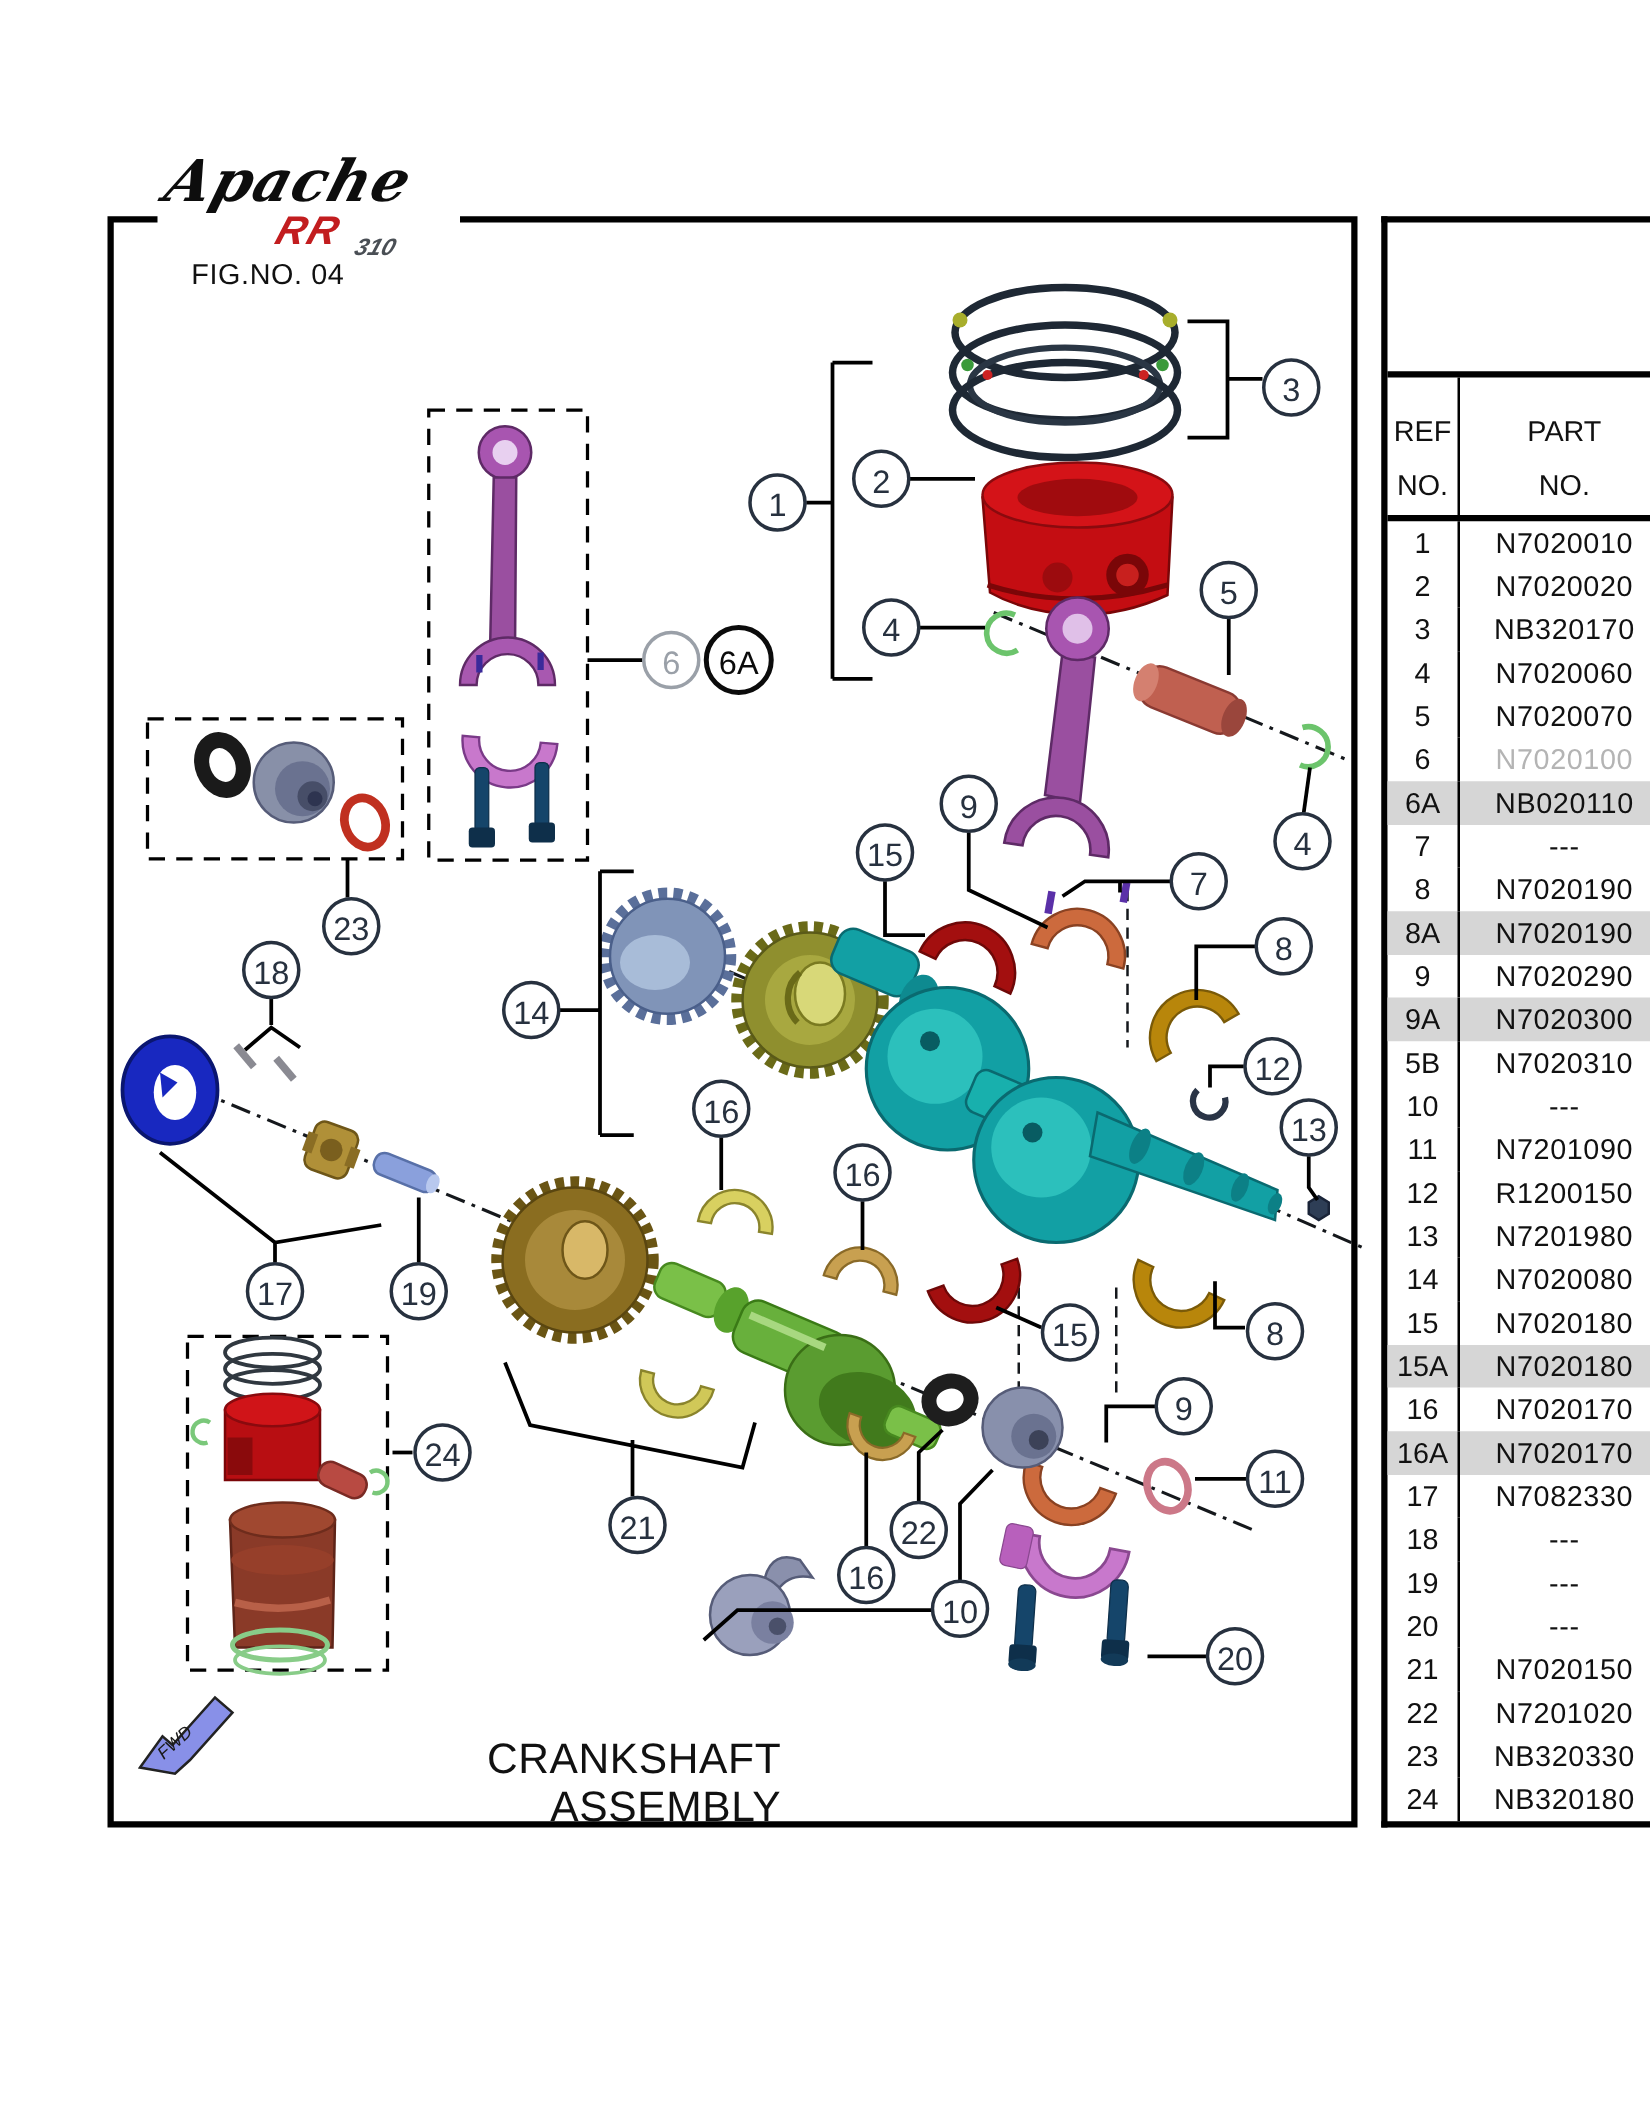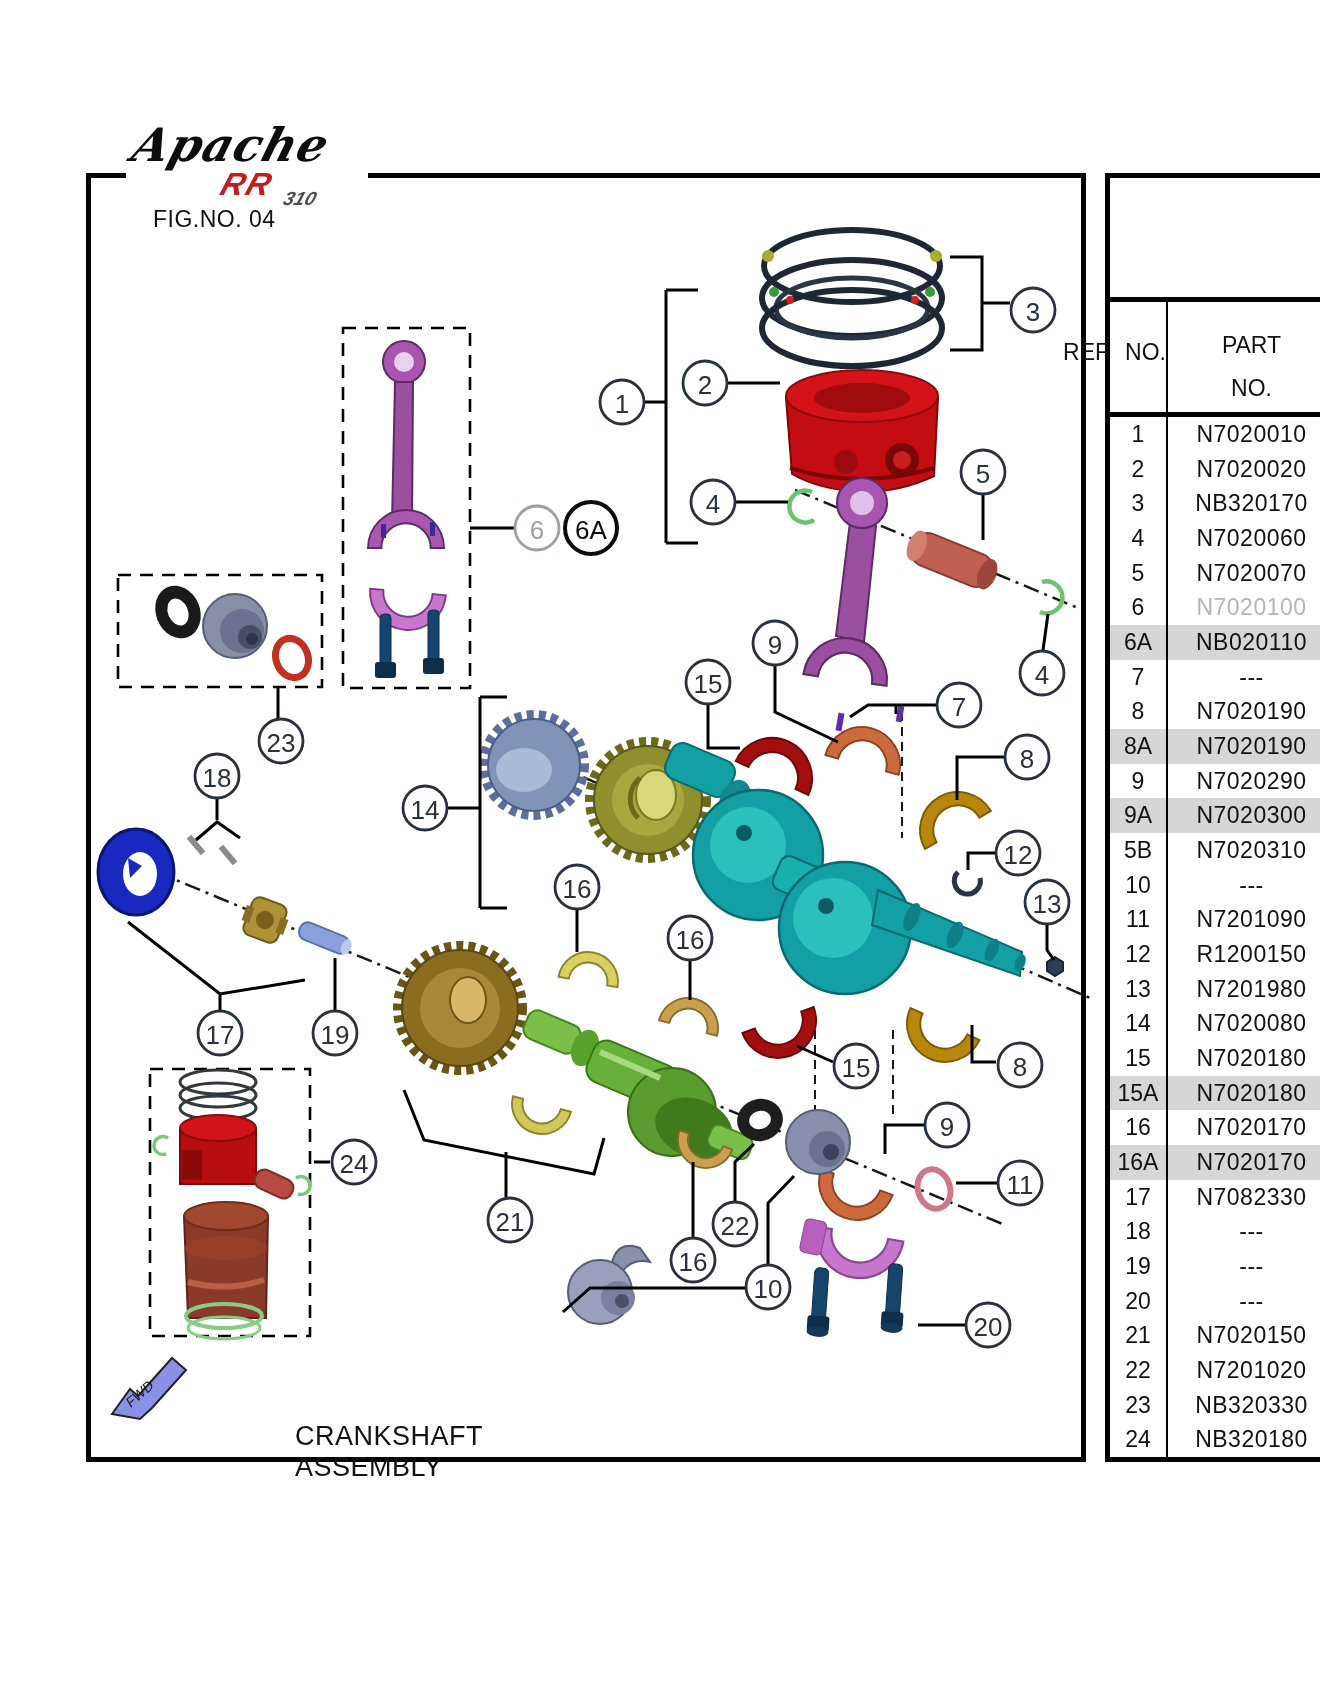--- a/index.html
+++ b/index.html
@@ -9,28 +9,28 @@
         border:5px solid #000;box-sizing:border-box;background:#fff;}
   .diagram-svg{position:absolute;left:0;top:0;width:1320px;height:1700px;}
   .fig-no{position:absolute;left:113px;top:206px;font-size:23px;letter-spacing:.5px;z-index:4;margin-left:40px;}
   .logo{position:absolute;left:126px;top:112px;width:242px;height:96px;background:#fff;z-index:5;}
   .logo-apache{position:absolute;left:8px;top:6px;font-family:"DejaVu Serif",serif;
         font-style:italic;font-weight:bold;font-size:46px;transform:skewX(-16deg);letter-spacing:1px;color:#0d0d0d;}
   .logo-rr{position:absolute;left:96px;top:54px;font-style:italic;font-weight:bold;font-size:32px;
         transform:skewX(-18deg);color:#c21d1f;letter-spacing:2px;}
   .logo-310{position:absolute;left:158px;top:76px;font-style:italic;font-weight:bold;font-size:19px;
         transform:skewX(-18deg);color:#4a4f55;}
-  .drawing-title{position:absolute;left:295px;top:1421px;width:330px;text-align:left;
-        font-size:27px;letter-spacing:.5px;z-index:4;}
+  .drawing-title{position:absolute;left:295px;top:1388px;width:330px;text-align:right;
+        font-size:34px;letter-spacing:.5px;z-index:4;}
   
   .parts-table{position:absolute;left:1105px;top:173px;width:230px;height:1289px;background:#fff;
         border:5px solid #000;border-right:none;box-sizing:border-box;z-index:4;}
   .pt-empty{height:119px;border-bottom:5px solid #000;}
   .pt-head{height:110px;border-bottom:5px solid #000;display:flex;}
-  .pt-col-ref{width:58px;border-right:2px solid #000;display:flex;flex-direction:row;
+  .pt-col-ref{width:58px;border-right:2px solid #000;display:flex;flex-direction:column;
         justify-content:flex-end;align-items:center;gap:16px;font-size:23px;padding-bottom:10px;box-sizing:border-box;}
   .pt-col-part{flex:1;display:flex;flex-direction:column;justify-content:flex-end;align-items:center;
         gap:16px;font-size:23px;padding-bottom:10px;box-sizing:border-box;}
   .pt-rows{display:flex;flex-direction:column;height:1040px;}
   .pt-row{flex:1;display:flex;align-items:stretch;}
   .pt-row .ref{width:58px;border-right:2px solid #000;display:flex;align-items:center;
         justify-content:center;font-size:23px;box-sizing:border-box;}
   .pt-row .part{flex:1;display:flex;align-items:center;justify-content:center;
         font-size:23px;letter-spacing:.5px;}
   .pt-row.hl{background:#d6d6d6;}

